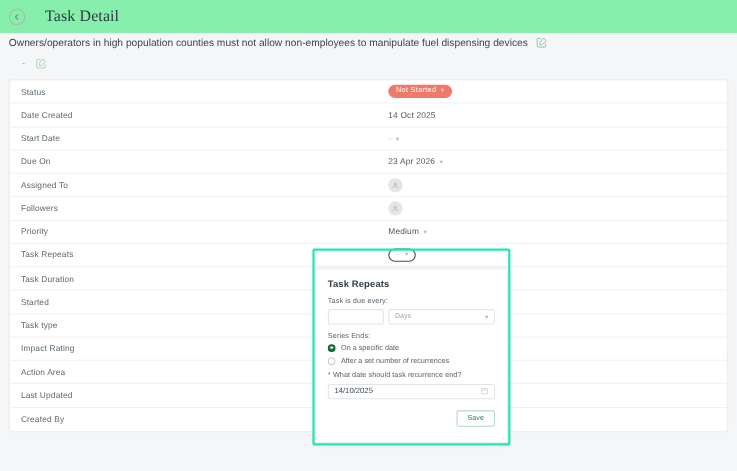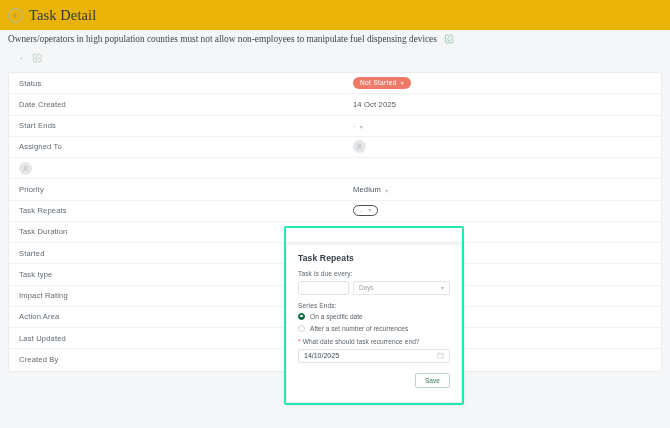--- a/index.html
+++ b/index.html
@@ -8,23 +8,23 @@
     font-family: "Liberation Sans", sans-serif;
     background: #f4f6f7;
     overflow: hidden;
   }
 
   
   .page-header {
     height: 30px;
     display: flex;
     align-items: center;
-    gap: 6px;
+    gap: 18px;
     padding: 0 8px;
-    background: #eab308;
+    background: #86efac;
   }
   .back-circle {
     width: 15px; height: 15px;
     border: 1px solid #a9bdb2;
     border-radius: 50%;
     display: flex; align-items: center; justify-content: center;
     color: #6f8a7b;
     flex: none;
     cursor: pointer;
   }
@@ -38,21 +38,20 @@
 
   
   .task-title-block { padding: 3px 8px 0 8px; }
   .task-title-row {
     display: flex; align-items: flex-start; gap: 7px;
   }
   .task-title-text {
     font-size: 9.3px;
     color: #3c464e;
     line-height: 13px;
-    font-family: Liberation Serif, serif;
   }
   .task-sub-row {
     display: flex; align-items: center; gap: 9px;
     padding: 6px 0 0 12px;
   }
   .task-sub-dash { font-size: 8px; color: #98a4ac; }
 
   .edit-icon { width: 11px; height: 11px; flex: none; cursor: pointer; display:block; }
   .edit-icon-soft { opacity: .55; }
 
@@ -316,40 +315,48 @@
         </span>
       </div>
     </div>
     <div class="row">
       <div class="row-label">Date Created</div>
       <div class="row-value">
         <span class="val-date">14 Oct 2025</span>
       </div>
     </div>
     <div class="row">
-      <div class="row-label">Start Ends</div>
+      <div class="row-label">Start Date</div>
       <div class="row-value">
         <span class="val-muted">-</span>
+        <span class="chev">▾</span>
+      </div>
+    </div>
+    <div class="row">
+      <div class="row-label">Due On</div>
+      <div class="row-value">
+        <span class="val-date">23 Apr 2026</span>
         <span class="chev">▾</span>
       </div>
     </div>
     <div class="row">
       <div class="row-label">Assigned To</div>
       <div class="row-value">
         <span class="avatar">
           <span>
             <svg width="7" height="7" viewBox="0 0 14 14" fill="none" stroke="#9da5ab" stroke-width="1.1">
               <circle cx="7" cy="4.6" r="2.1"></circle>
               <path d="M2.8 12c0-2.4 1.9-3.6 4.2-3.6S11.2 9.6 11.2 12"></path>
             </svg>
           </span>
         </span>
       </div>
     </div>
     <div class="row">
+      <div class="row-label">Followers</div>
       <div class="row-value">
         <span class="avatar">
           <span>
             <svg width="7" height="7" viewBox="0 0 14 14" fill="none" stroke="#9da5ab" stroke-width="1.1">
               <circle cx="7" cy="4.6" r="2.1"></circle>
               <path d="M2.8 12c0-2.4 1.9-3.6 4.2-3.6S11.2 9.6 11.2 12"></path>
             </svg>
           </span>
         </span>
       </div>

